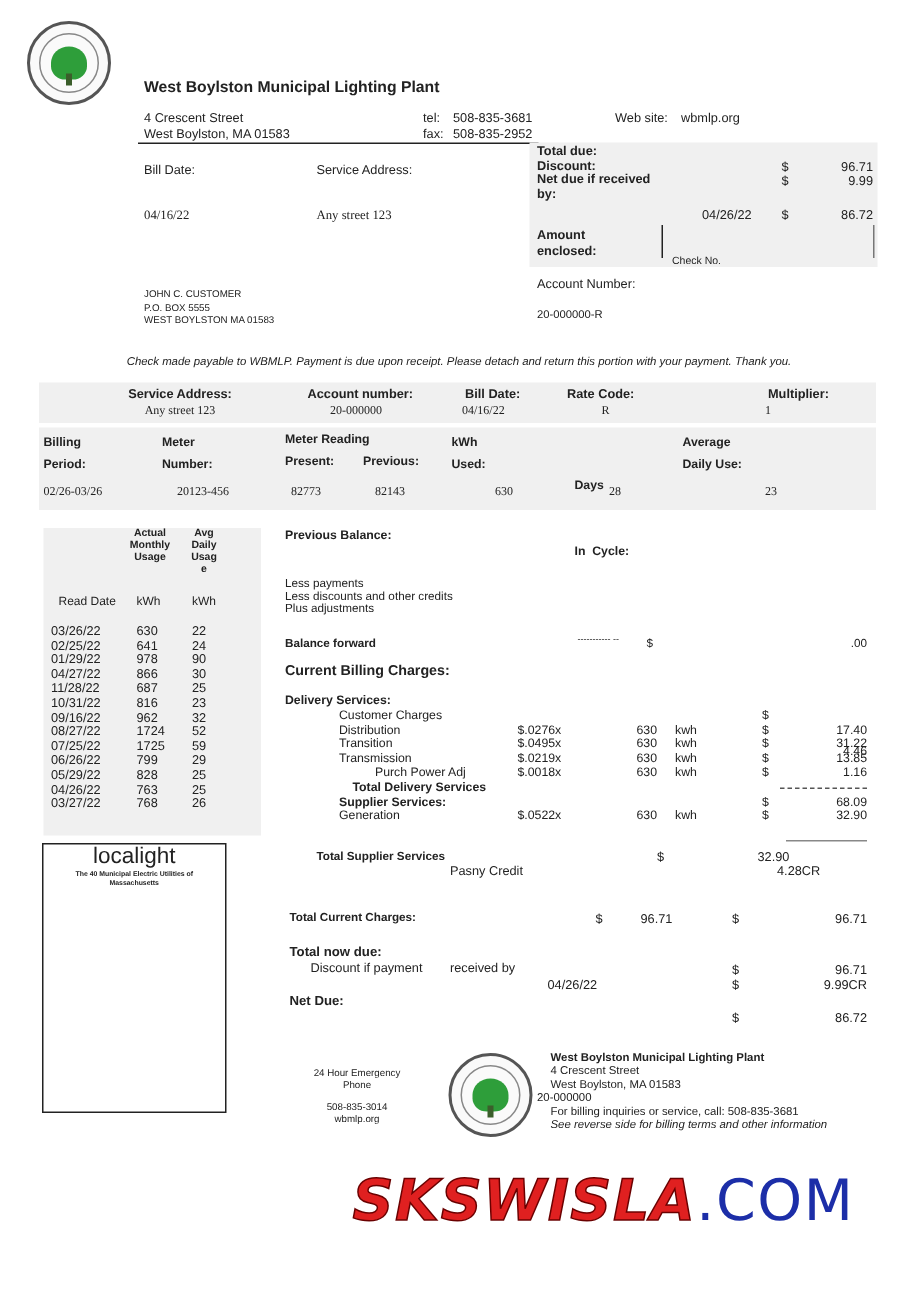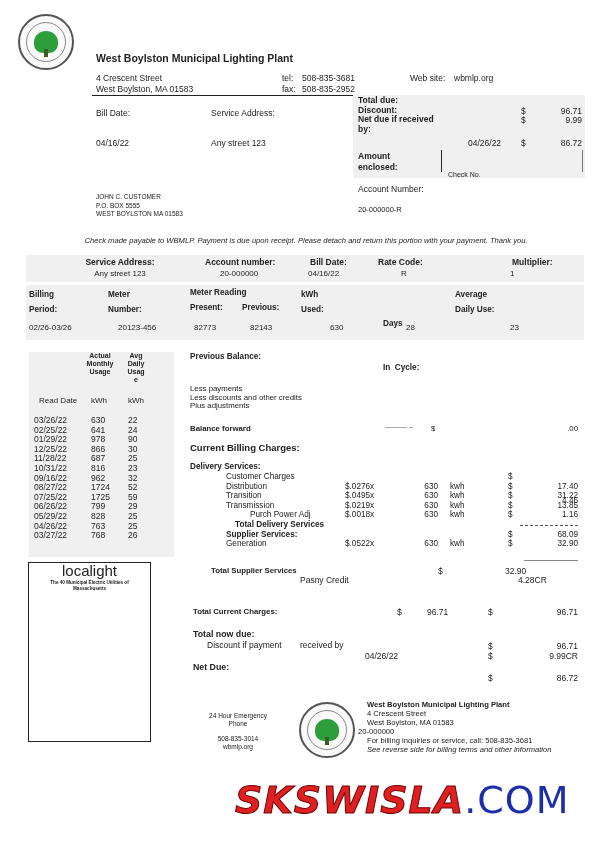--- a/index.html
+++ b/index.html
@@ -1,18 +1,18 @@
 <!DOCTYPE html>
 <html><head>
 <meta charset="utf-8">
 <style>
   * { box-sizing: border-box; margin: 0; padding: 0; }
   body { width: 612px; height: 868px; background: #fff; font-family: "Liberation Sans", sans-serif; color: #222; position: relative; overflow: hidden; font-size: 8px; }
   .abs { position: absolute; }
-  .mono { font-family: Liberation Sans, sans-serif; }
+  .mono { font-family: Liberation Serif, serif; }
   .bold { font-weight: bold; }
   .gray { background: #f0f0f0; }
   .r { text-align: right; }
   .c { text-align: center; }
 
   
   .logo { width: 56px; height: 56px; border-radius: 50%; border: 2px solid #555; background: #fafafa; display: flex; align-items: center; justify-content: center; position: absolute; }
   .logo .inner { width: 40px; height: 40px; border-radius: 50%; border: 1px solid #888; display: flex; align-items: center; justify-content: center; }
   .logo .tree { width: 24px; height: 22px; background: #2e9e3a; border-radius: 50% 50% 40% 40%; position: relative; }
   .logo .tree::after { content: ""; position: absolute; left: 10px; top: 18px; width: 4px; height: 8px; background: #3b5e2b; }
@@ -153,21 +153,21 @@
       <span style="left:5px;">02/25/22</span>
       <span style="left:62px;">641</span>
       <span style="left:99px;">24</span>
     </div>
   <div class="usage-row" style="top:83.2px;">
       <span style="left:5px;">01/29/22</span>
       <span style="left:62px;">978</span>
       <span style="left:99px;">90</span>
     </div>
   <div class="usage-row" style="top:92.8px;">
-      <span style="left:5px;">12/25/22</span>
+      <span style="left:5px;">04/27/22</span>
       <span style="left:62px;">866</span>
       <span style="left:99px;">30</span>
     </div>
   <div class="usage-row" style="top:102.4px;">
       <span style="left:5px;">11/28/22</span>
       <span style="left:62px;">687</span>
       <span style="left:99px;">25</span>
     </div>
   <div class="usage-row" style="top:112px;">
       <span style="left:5px;">10/31/22</span>

